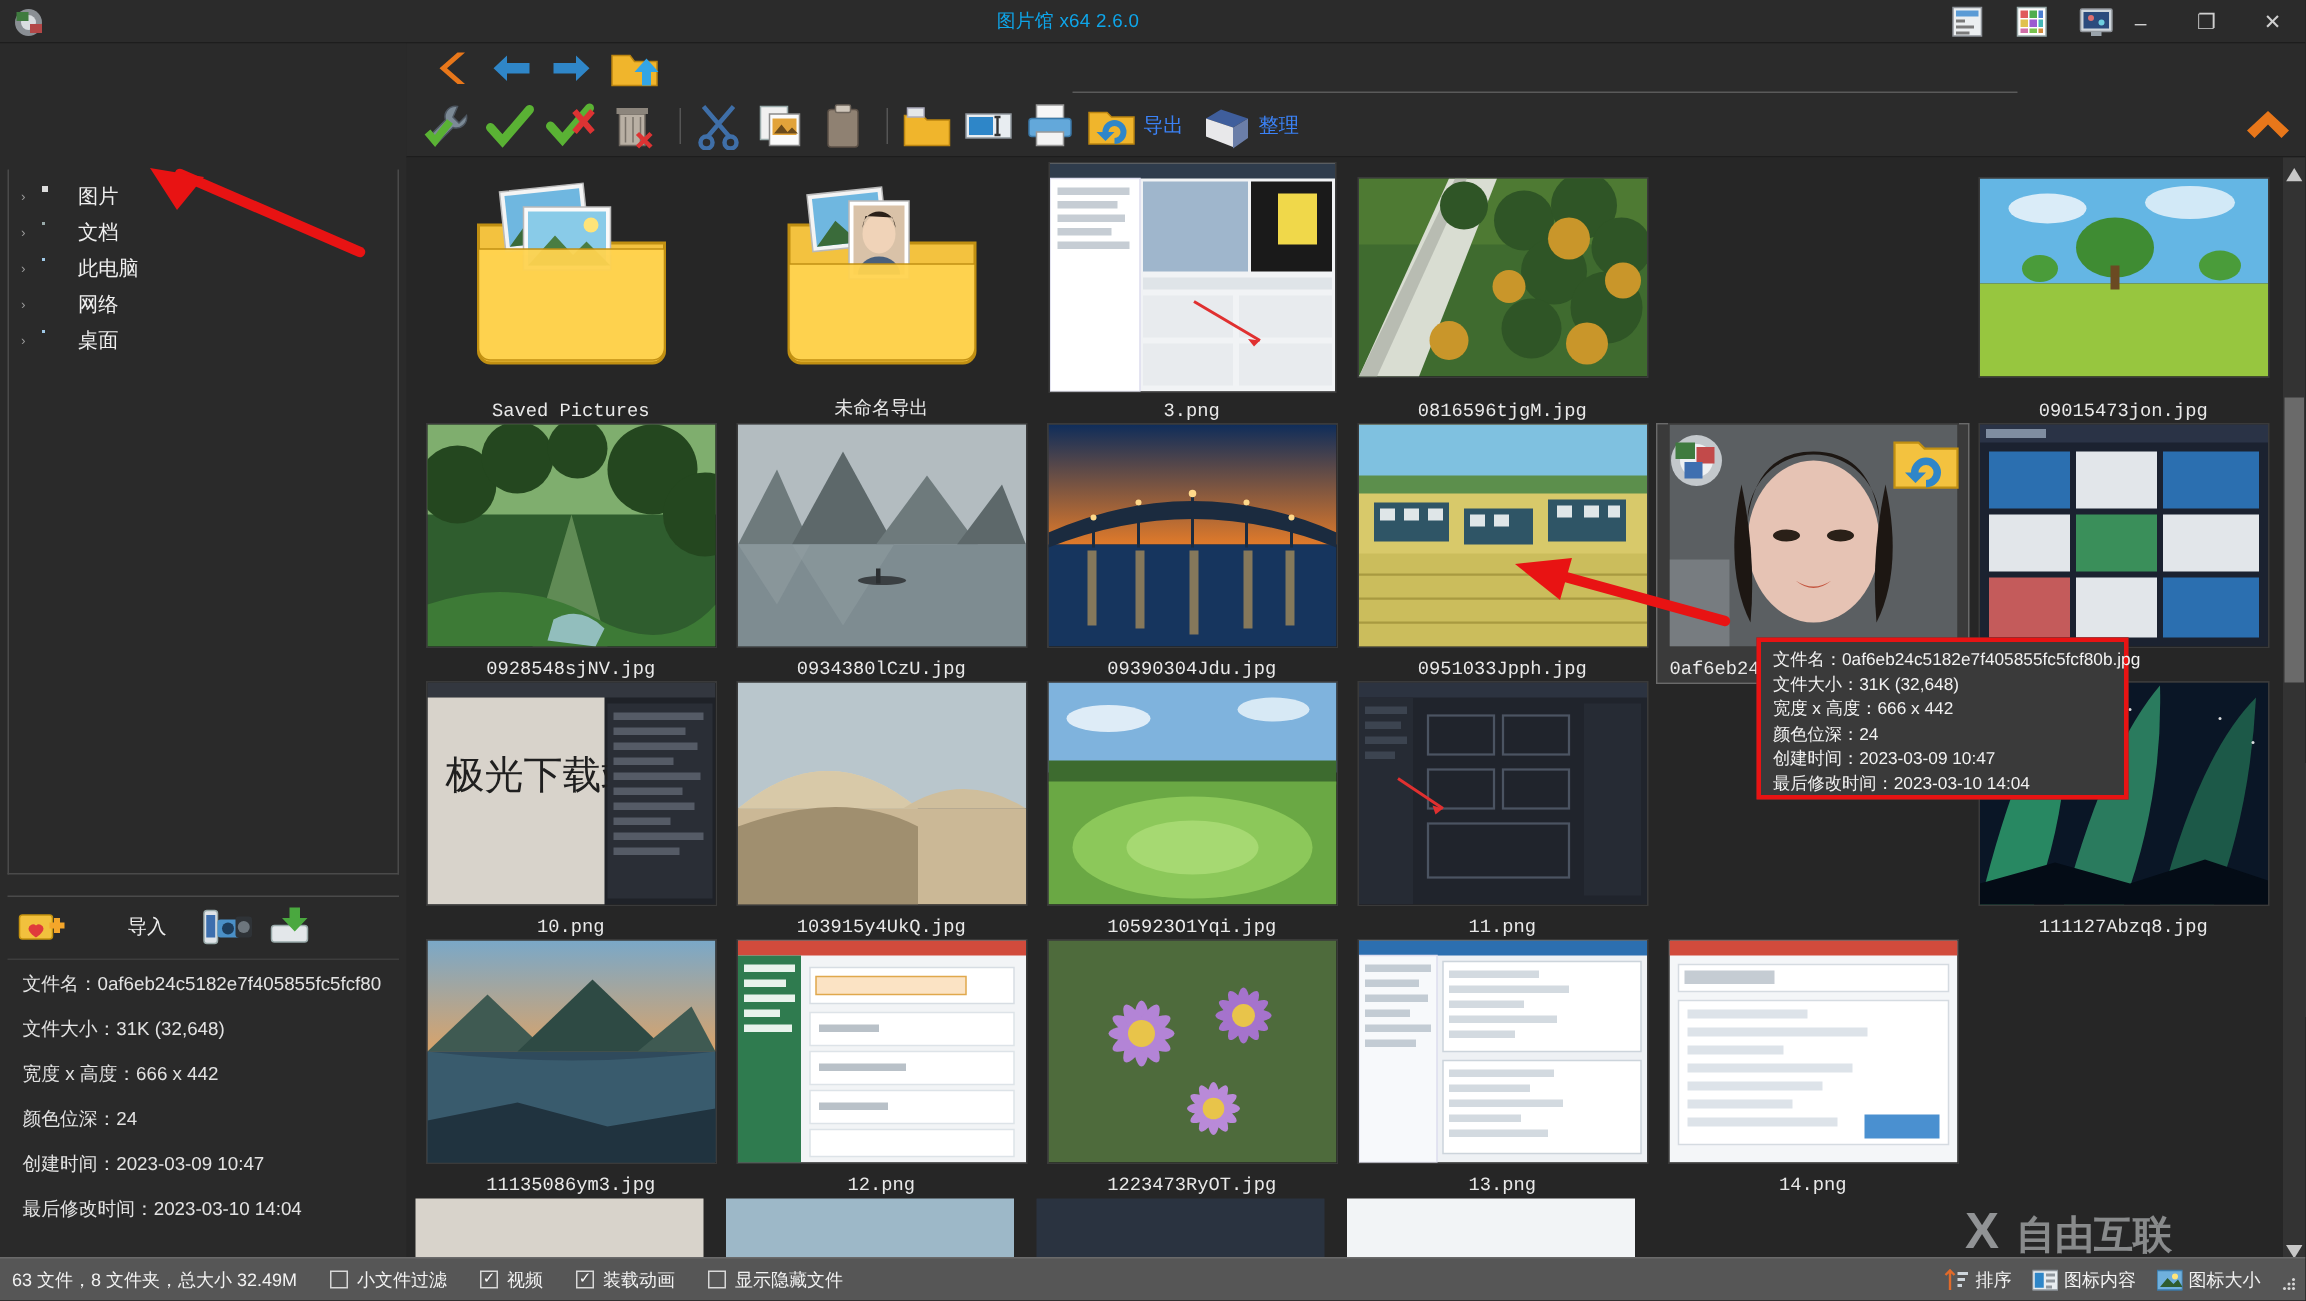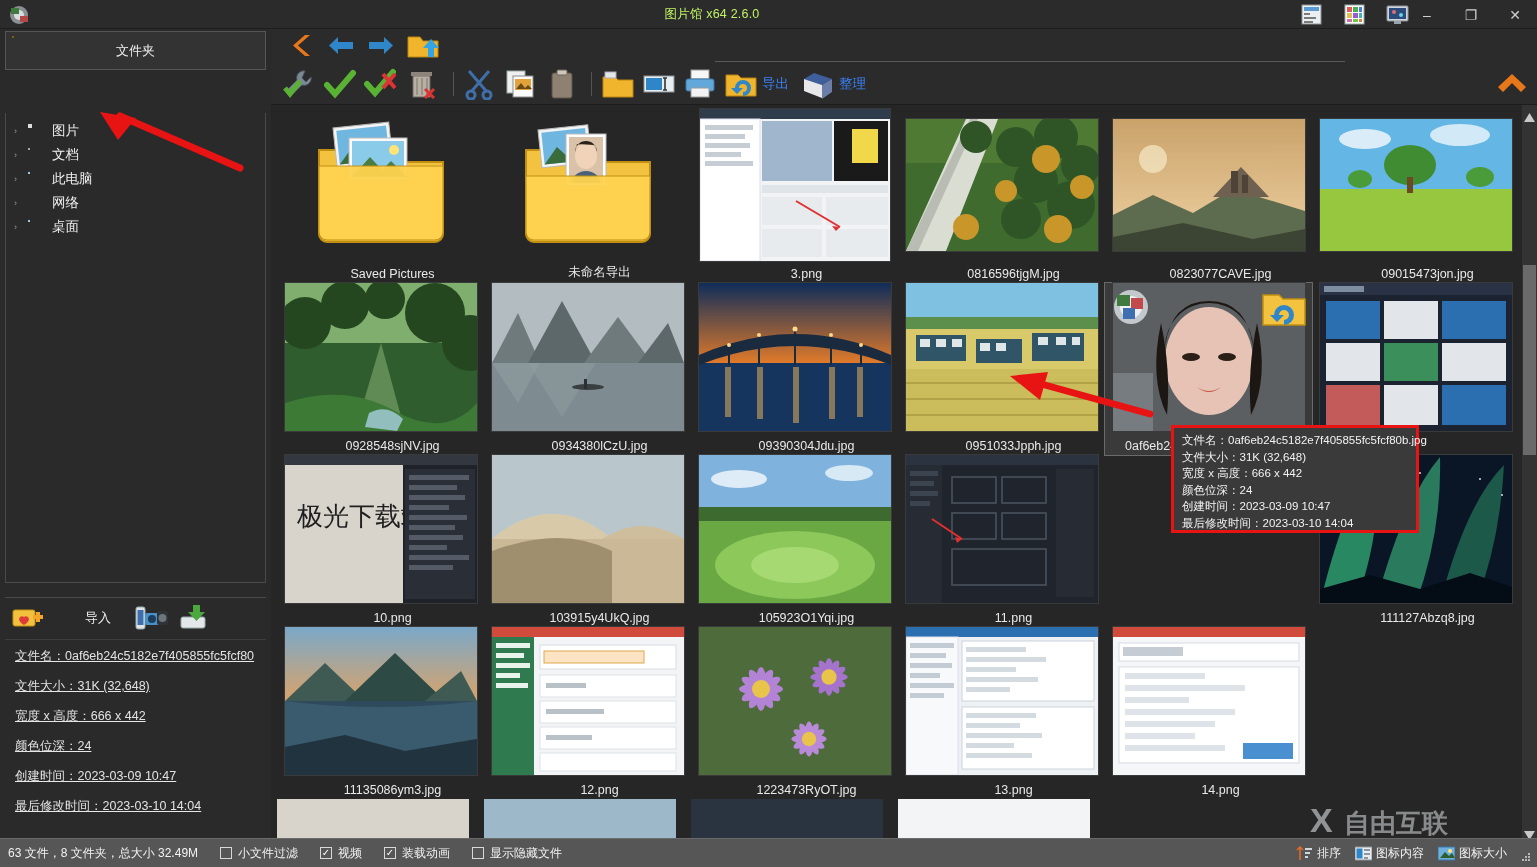--- a/index.html
+++ b/index.html
@@ -4,21 +4,21 @@
 <style>
   * { box-sizing: border-box; margin:0; padding:0; }
   html,body{ width:1537px; height:867px; overflow:hidden; background:#262626;
     font-family:"Liberation Sans","DejaVu Sans",sans-serif; color:#e8e8e8; }
   #app{ position:relative; width:1537px; height:867px; }
 
   
   .titlebar{ position:absolute; left:0; top:0; width:1537px; height:29px;
     background:#2b2b2b; border-bottom:1px solid #1d1d1d; }
   .title-text{ position:absolute; left:0; top:0; width:1424px; height:29px;
-    line-height:29px; text-align:center; font-size:12.5px; color:#bef264; letter-spacing:.2px;}
+    line-height:29px; text-align:center; font-size:12.5px; color:#0ea5e9; letter-spacing:.2px;}
   .app-logo{ position:absolute; left:8px; top:4px; width:24px; height:22px; }
   .tb-icons{ position:absolute; right:128px; top:3px; display:flex; gap:20px; }
   .tb-ic{ width:23px; height:23px; border-radius:2px; position:relative; }
   .winbtns{ position:absolute; right:0; top:0; display:flex; }
   .winbtn{ width:44px; height:29px; display:flex; align-items:center; justify-content:center;
     font-size:14px; color:#cfcfcf; cursor:default; }
 
   
   .leftpane{ position:absolute; left:0; top:29px; width:271px; height:809px; background:#2a2a2a; }
   .bigbtn{ position:relative; margin:0 5px; height:39px; border:1px solid #555;
@@ -31,21 +31,21 @@
   .tnode{ height:24px; display:flex; align-items:center; padding-left:8px; font-size:13.5px; cursor:pointer; }
   .chev{ width:14px; color:#9a9a9a; font-size:9px; }
   .tico{ width:17px; height:15px; margin-right:7px; position:relative; }
   .tlabel{ color:#efefef; }
 
   .infohead{ position:absolute; left:5px; top:568px; width:261px; height:40px;
      border-top:1px solid #4a4a4a; display:flex; align-items:center; }
   .infohead .ih-ic{ width:34px; height:30px; position:relative; }
   .importlbl{ font-size:13px; color:#ededed; margin:0 10px 0 40px; }
   .infobody{ position:absolute; left:5px; top:610px; width:261px; height:225px;
-     border-top:1px solid #3d3d3d; padding:8px 0 0 10px;text-decoration:underline; }
+     border-top:1px solid #3d3d3d; padding:8px 0 0 10px; }
   .inforow{ font-size:12.5px; color:#e2e2e2; margin-bottom:13px; white-space:nowrap; }
 
   
   .navbar{ position:absolute; left:271px; top:29px; width:1266px; height:33px; background:#2b2b2b; }
   .navicon{ position:absolute; top:3px; width:28px; height:27px; cursor:pointer; }
   .pathbar{ position:absolute; left:444px; top:32px; width:630px; height:26px;
      background:#2b2b2b; border:1px solid #5a5a5a; display:flex; align-items:center; padding-left:6px; }
   .crumb{ font-size:12.5px; color:#ececec; padding:0 2px; cursor:pointer; }
   .crumbsep{ color:#bdbdbd; font-size:10px; padding:0 6px; }
   .refresh{ position:absolute; left:1050px; top:33px; width:28px; height:26px; cursor:pointer; }
@@ -59,22 +59,22 @@
   .tsep{ position:absolute; top:10px; width:1px; height:24px; background:#555; }
   .collapse{ position:absolute; right:10px; top:8px; width:30px; height:26px; cursor:pointer; }
 
   
   .grid{ position:absolute; left:271px; top:105px; width:1266px; height:733px;
      background:#262626; overflow:hidden; }
   .cell{ position:absolute; width:207px; height:172px; }
   .thumbwrap{ position:absolute; left:0; top:0; width:207px; height:148px;
      display:flex; align-items:center; justify-content:center; }
   .thumb{ box-shadow:0 0 0 1px #3a3a3a; }
-  .cellname{ position:absolute; left:12px; bottom:2px; width:207px; text-align:center;
-     font-size:12.5px; color:#e9e9e9; white-space:nowrap; overflow:hidden; text-overflow:ellipsis; }
+  .cellname{ position:absolute; left:0; bottom:2px; width:207px; text-align:center;
+     font-size:12.5px; color:#e9e9e9; white-space:nowrap; overflow:hidden; text-overflow:ellipsis;font-family:Liberation Mono, monospace; }
   .cell.selected{ background:#3a3a3a; outline:1px solid #6a6a6a; }
 
   .vscroll{ position:absolute; right:0; top:105px; width:15px; height:733px; background:#333; }
   .vthumb{ position:absolute; left:1px; width:13px; background:#6a6a6a; }
   .varrow{ position:absolute; left:2px; width:11px; height:9px; }
 
   
   .tooltip{ position:absolute; left:1171px; top:425px; width:248px; height:108px;
      background:#3a3a3a; border:3px solid #e81313; padding:4px 0 0 8px; z-index:60; }
   .tiprow{ font-size:11.5px; color:#f2f2f2; line-height:16.5px; white-space:nowrap; }
@@ -171,26 +171,20 @@
     <div class="winbtns">
       <div class="winbtn">–</div>
       <div class="winbtn">❐</div>
       <div class="winbtn">✕</div>
     </div>
   </div>
 
   <div class="leftpane">
 
 
-    <div class="bigbtn">
-      <span class="bi">
-        <span class="folder"><span class="tab"></span><span class="body"></span></span>
-      </span>
-      <span>文件夹</span>
-    </div>
 
     <div class="treebox">
       <div style="height:6px"></div>
       <div class="tnode">
         <span class="chev">›</span>
         <span class="tico"><span class="pic"><span class="fr"></span><span class="hill"></span></span></span>
         <span class="tlabel">图片</span>
       </div>
       <div class="tnode">
         <span class="chev">›</span>
@@ -530,40 +524,20 @@
               <circle cx="176" cy="68" r="12"></circle>
               <circle cx="100" cy="72" r="11"></circle>
             <circle cx="152" cy="110" r="14"></circle>
               <circle cx="60" cy="108" r="13"></circle>
           </g>
         </svg>
       </div>
       <div class="cellname">0816596tjgM.jpg</div>
     </div>
 
-    <div class="cell" style="left:834px;top:6px">
-      <div class="thumbwrap">
-        <svg class="thumb" width="192" height="132" viewBox="0 0 192 132">
-          <defs>
-              <linearGradient id="sky1" x1="0" y1="0" x2="0" y2="1">
-            <stop offset="0" stop-color="#caa26a"></stop>
-                <stop offset="1" stop-color="#efd3a4"></stop>
-              </linearGradient>
-            </defs>
-          <rect width="192" height="132" fill="url(#sky1)"></rect>
-          <circle cx="40" cy="40" r="14" fill="#f7e9c8" opacity=".7"></circle>
-          <path d="M0 96 L40 76 L80 94 L120 70 L192 92 L192 132 L0 132 Z" fill="#5d6b4e"></path>
-          <path d="M100 78 L128 48 L156 78 Z" fill="#6f6150"></path>
-          <rect x="118" y="52" width="7" height="22" fill="#4e4339"></rect>
-          <rect x="129" y="56" width="6" height="18" fill="#4e4339"></rect>
-          <path d="M0 118 L70 104 L140 120 L192 110 L192 132 L0 132 Z" fill="#3c4534"></path>
-        </svg>
-      </div>
-      <div class="cellname">0823077CAVE.jpg</div>
-    </div>
 
     <div class="cell" style="left:1041px;top:6px">
       <div class="thumbwrap">
         <svg class="thumb" width="192" height="132" viewBox="0 0 192 132">
           <rect width="192" height="70" fill="#64b6e4"></rect>
           <rect y="70" width="192" height="62" fill="#97c63f"></rect>
           <ellipse cx="45" cy="20" rx="26" ry="10" fill="#eef6fb" opacity=".85"></ellipse>
           <ellipse cx="140" cy="16" rx="30" ry="11" fill="#eef6fb" opacity=".8"></ellipse>
           <ellipse cx="90" cy="46" rx="26" ry="20" fill="#3f8c33"></ellipse>
           <rect x="87" y="58" width="6" height="16" fill="#6b4a22"></rect>

